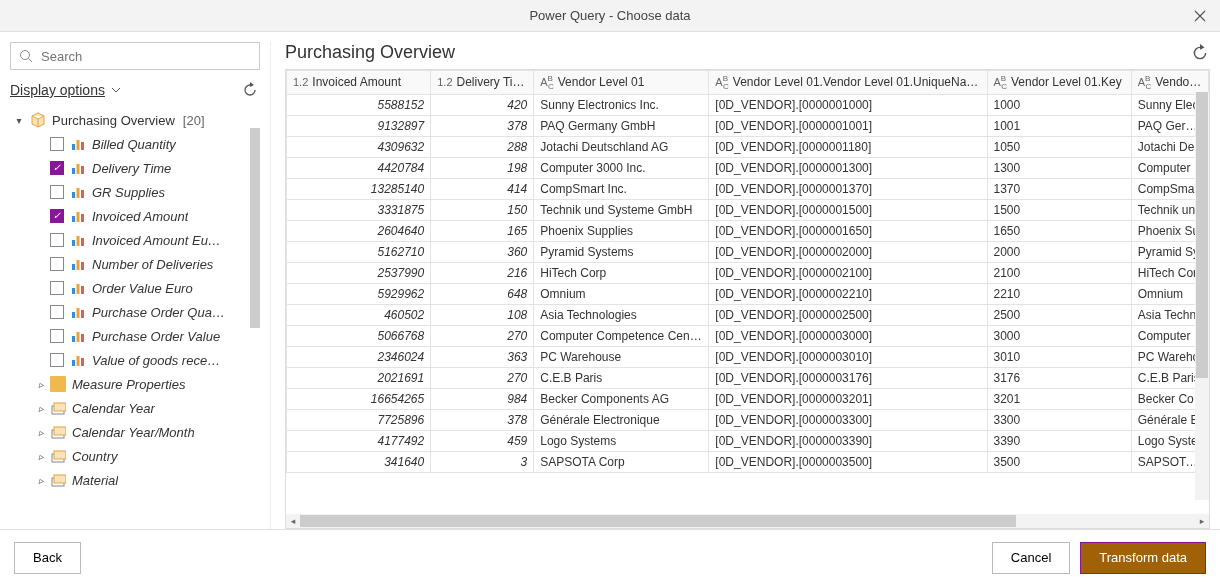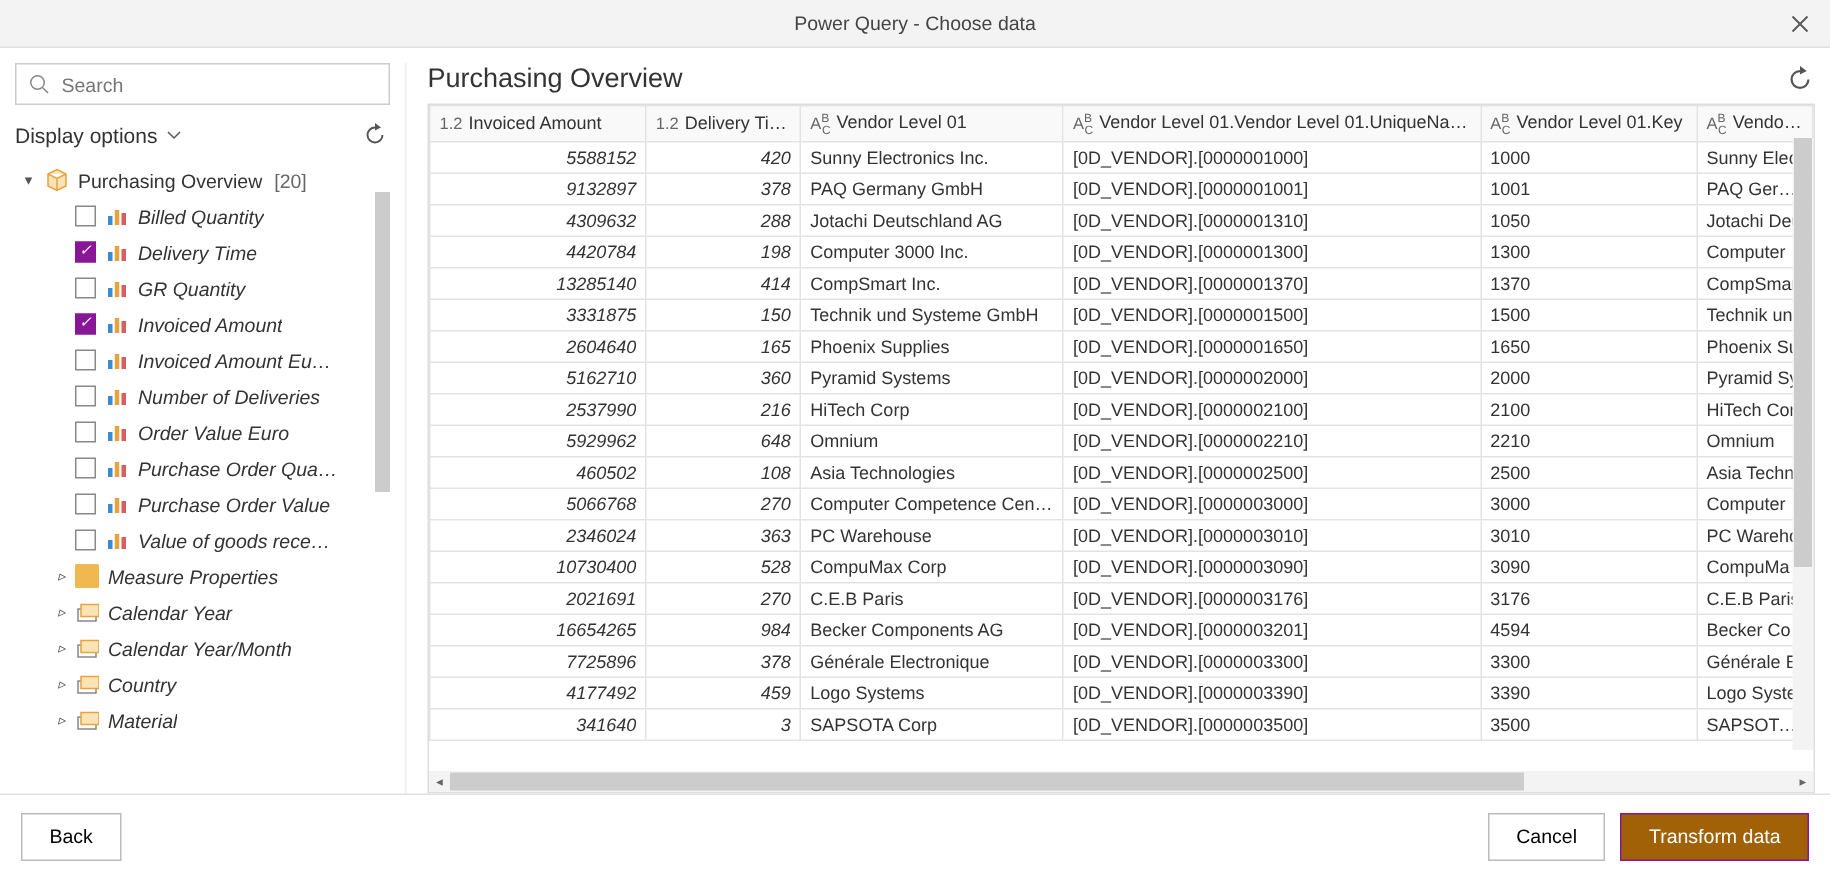--- a/index.html
+++ b/index.html
@@ -58,20 +58,21 @@
     outline: none;
     flex: 1;
     font-size: 13px;
     margin-left: 6px;
   }
   .display-options {
     display: flex;
     align-items: center;
     margin-bottom: 8px;
     font-size: 14px;
+    text-decoration: underline;
   }
   .display-options .label { flex: 1; display: flex; align-items: center; gap: 6px; cursor: pointer; }
   .display-options .refresh { width: 20px; height: 20px; cursor: pointer; display:flex; align-items:center; justify-content:center;}
   .tree {
     flex: 1;
     overflow-y: auto;
     overflow-x: hidden;
     position: relative;
   }
   .tree-item {
@@ -281,21 +282,21 @@
           </svg>
           <span class="item-label">Delivery Time</span>
         </div>
         <div class="tree-item level1">
           <span class="cb "></span>
           <svg class="icon-chart" viewBox="0 0 16 16">
             <rect x="2" y="8" width="3" height="6" fill="#3b8bd1"></rect>
             <rect x="6.5" y="4" width="3" height="10" fill="#e8a33d"></rect>
             <rect x="11" y="6" width="3" height="8" fill="#d65f5f"></rect>
           </svg>
-          <span class="item-label">GR Quantity</span>
+          <span class="item-label">GR Supplies</span>
         </div>
         <div class="tree-item level1">
           <span class="cb checked"></span>
           <svg class="icon-chart" viewBox="0 0 16 16">
             <rect x="2" y="8" width="3" height="6" fill="#3b8bd1"></rect>
             <rect x="6.5" y="4" width="3" height="10" fill="#e8a33d"></rect>
             <rect x="11" y="6" width="3" height="8" fill="#d65f5f"></rect>
           </svg>
           <span class="item-label">Invoiced Amount</span>
         </div>
@@ -439,21 +440,21 @@
                 <td class="num">378</td>
                 <td>PAQ Germany GmbH</td>
                 <td>[0D_VENDOR].[0000001001]</td>
                 <td>1001</td>
                 <td>PAQ Germa</td>
               </tr>
               <tr>
                 <td class="num">4309632</td>
                 <td class="num">288</td>
                 <td>Jotachi Deutschland AG</td>
-                <td>[0D_VENDOR].[0000001310]</td>
+                <td>[0D_VENDOR].[0000001180]</td>
                 <td>1050</td>
                 <td>Jotachi Deu</td>
               </tr>
               <tr>
                 <td class="num">4420784</td>
                 <td class="num">198</td>
                 <td>Computer 3000 Inc.</td>
                 <td>[0D_VENDOR].[0000001300]</td>
                 <td>1300</td>
                 <td>Computer</td>
@@ -524,41 +525,33 @@
               </tr>
               <tr>
                 <td class="num">2346024</td>
                 <td class="num">363</td>
                 <td>PC Warehouse</td>
                 <td>[0D_VENDOR].[0000003010]</td>
                 <td>3010</td>
                 <td>PC Wareho</td>
               </tr>
               <tr>
-                <td class="num">10730400</td>
-                <td class="num">528</td>
-                <td>CompuMax Corp</td>
-                <td>[0D_VENDOR].[0000003090]</td>
-                <td>3090</td>
-                <td>CompuMa</td>
-              </tr>
-              <tr>
                 <td class="num">2021691</td>
                 <td class="num">270</td>
                 <td>C.E.B Paris</td>
                 <td>[0D_VENDOR].[0000003176]</td>
                 <td>3176</td>
                 <td>C.E.B Paris</td>
               </tr>
               <tr>
                 <td class="num">16654265</td>
                 <td class="num">984</td>
                 <td>Becker Components AG</td>
                 <td>[0D_VENDOR].[0000003201]</td>
-                <td>4594</td>
+                <td>3201</td>
                 <td>Becker Co</td>
               </tr>
               <tr>
                 <td class="num">7725896</td>
                 <td class="num">378</td>
                 <td>Générale Electronique</td>
                 <td>[0D_VENDOR].[0000003300]</td>
                 <td>3300</td>
                 <td>Générale E</td>
               </tr>

